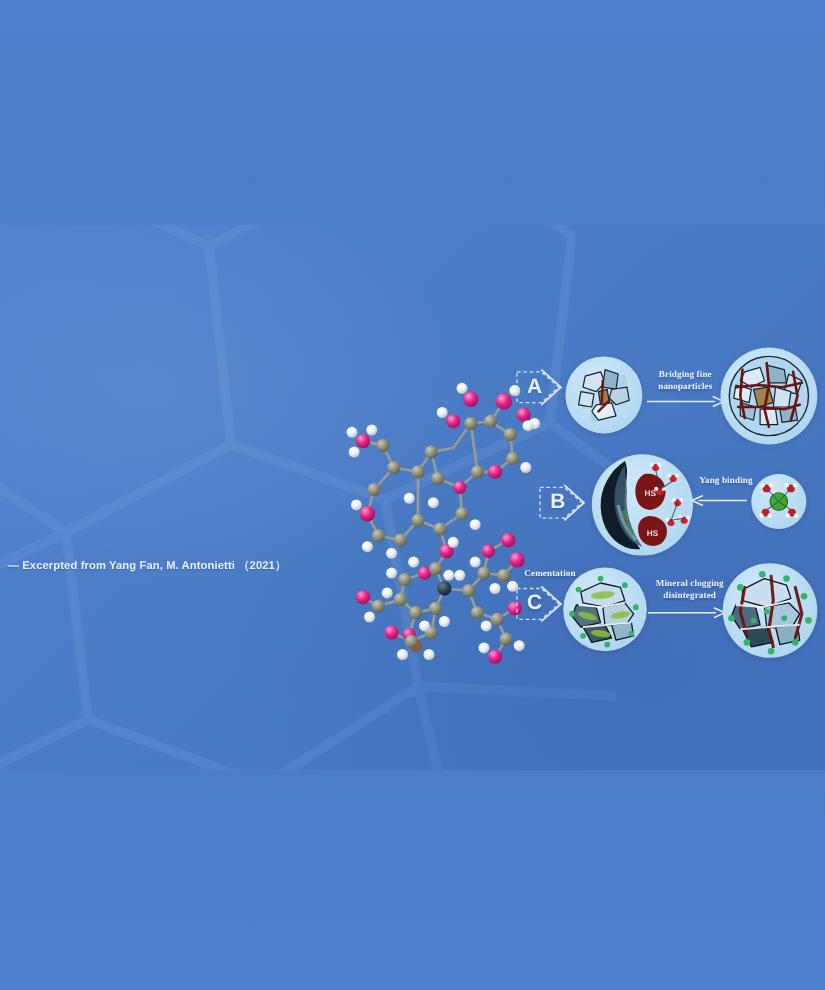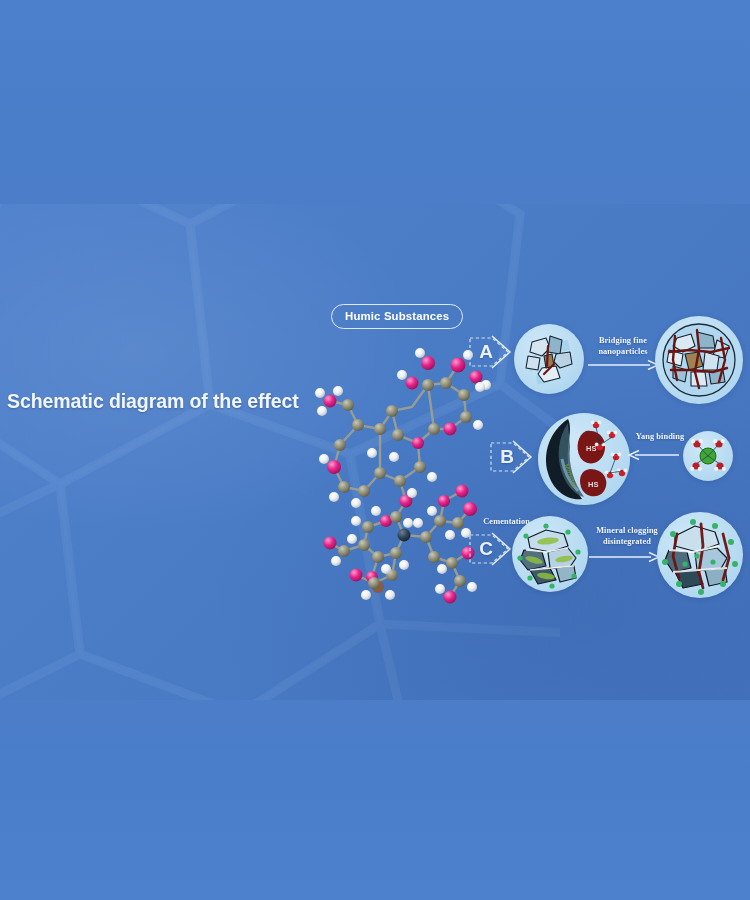--- a/index.html
+++ b/index.html
@@ -191,25 +191,24 @@
         <path d="M 230,70 L 420,-30 L 560,60 L 540,230 L 390,300 L 250,250 Z"></path>
         <path d="M 250,250 L 390,300 L 420,470 L 280,560 L 120,500 L 100,330 Z"></path>
       </g>
     </svg>
     <div class="sheen"></div>
   </div>
 
   <div class="band-bottom"></div>
 
   <div class="title-block">
-    <div class="title-line">Schematic diagram of the effect</div>
-  </div>
-
-
-  <div class="hs-pill">Humic Substances</div>
+  </div>
+
+  <div class="attribution">— Excerpted from Yang Fan, M. Antonietti （2021）</div>
+
 
   <svg class="molecule" viewBox="0 0 200 290" xmlns="http://www.w3.org/2000/svg">
     <defs>
       <radialGradient id="gC" cx="35%" cy="30%" r="75%">
         <stop offset="0%" stop-color="#c8c8b4"></stop>
           <stop offset="55%" stop-color="#8d8d78"></stop>
           <stop offset="100%" stop-color="#5d5d4c"></stop>
       </radialGradient>
       <radialGradient id="gO" cx="35%" cy="30%" r="75%">
         <stop offset="0%" stop-color="#ff9ccd"></stop>
@@ -491,21 +490,21 @@
           </g>
         <g transform="translate(37,35)">
             <circle cx="0" cy="0" r="3.6" fill="#b81f27"></circle>
             <circle cx="-3.8" cy="2.8" r="2.1" fill="#f2f2f2"></circle>
             <circle cx="3.8" cy="2.8" r="2.1" fill="#f2f2f2"></circle>
           </g>
       </g>
     </svg>
   </div>
 
-  <div class="flow-label" style="left:470px; top:517px; width:60px; text-align:right;">Cementation</div>
+  <div class="flow-label" style="left:470px; top:517px; width:60px; text-align:center;">Cementation</div>
 
   <div class="marker" style="left:468px; top:527px;">
     <svg width="44" height="44" viewBox="0 0 44 44" xmlns="http://www.w3.org/2000/svg">
       <path d="M2,8 L24,8 L40,22 L24,36 L2,36 Z" fill="none" stroke="#cfe1f6" stroke-width="1.2" stroke-dasharray="3.2 2.6"></path>
       <path d="M24,6 L42,22 L24,38" fill="none" stroke="#e4eefb" stroke-width="1.5"></path>
     </svg>
     <div class="glyph">C</div>
   </div>
 
   <div class="circle" style="left:512px; top:516px; width:76px; height:76px;">

